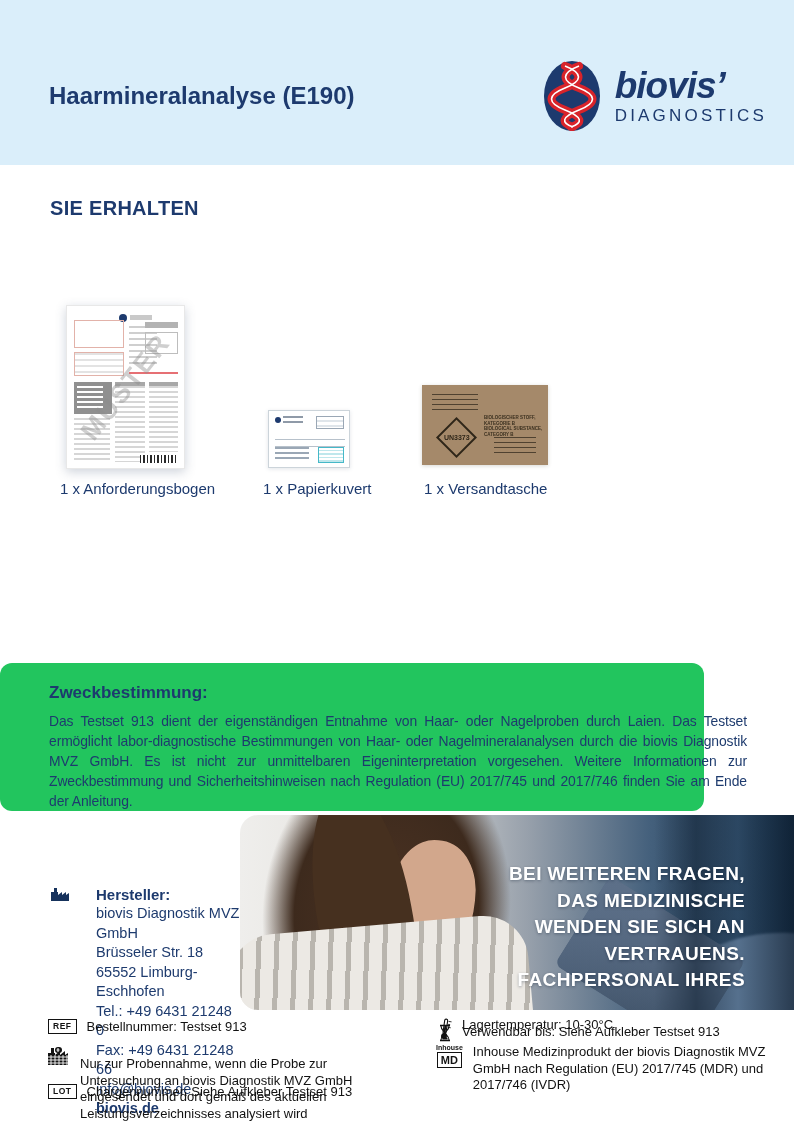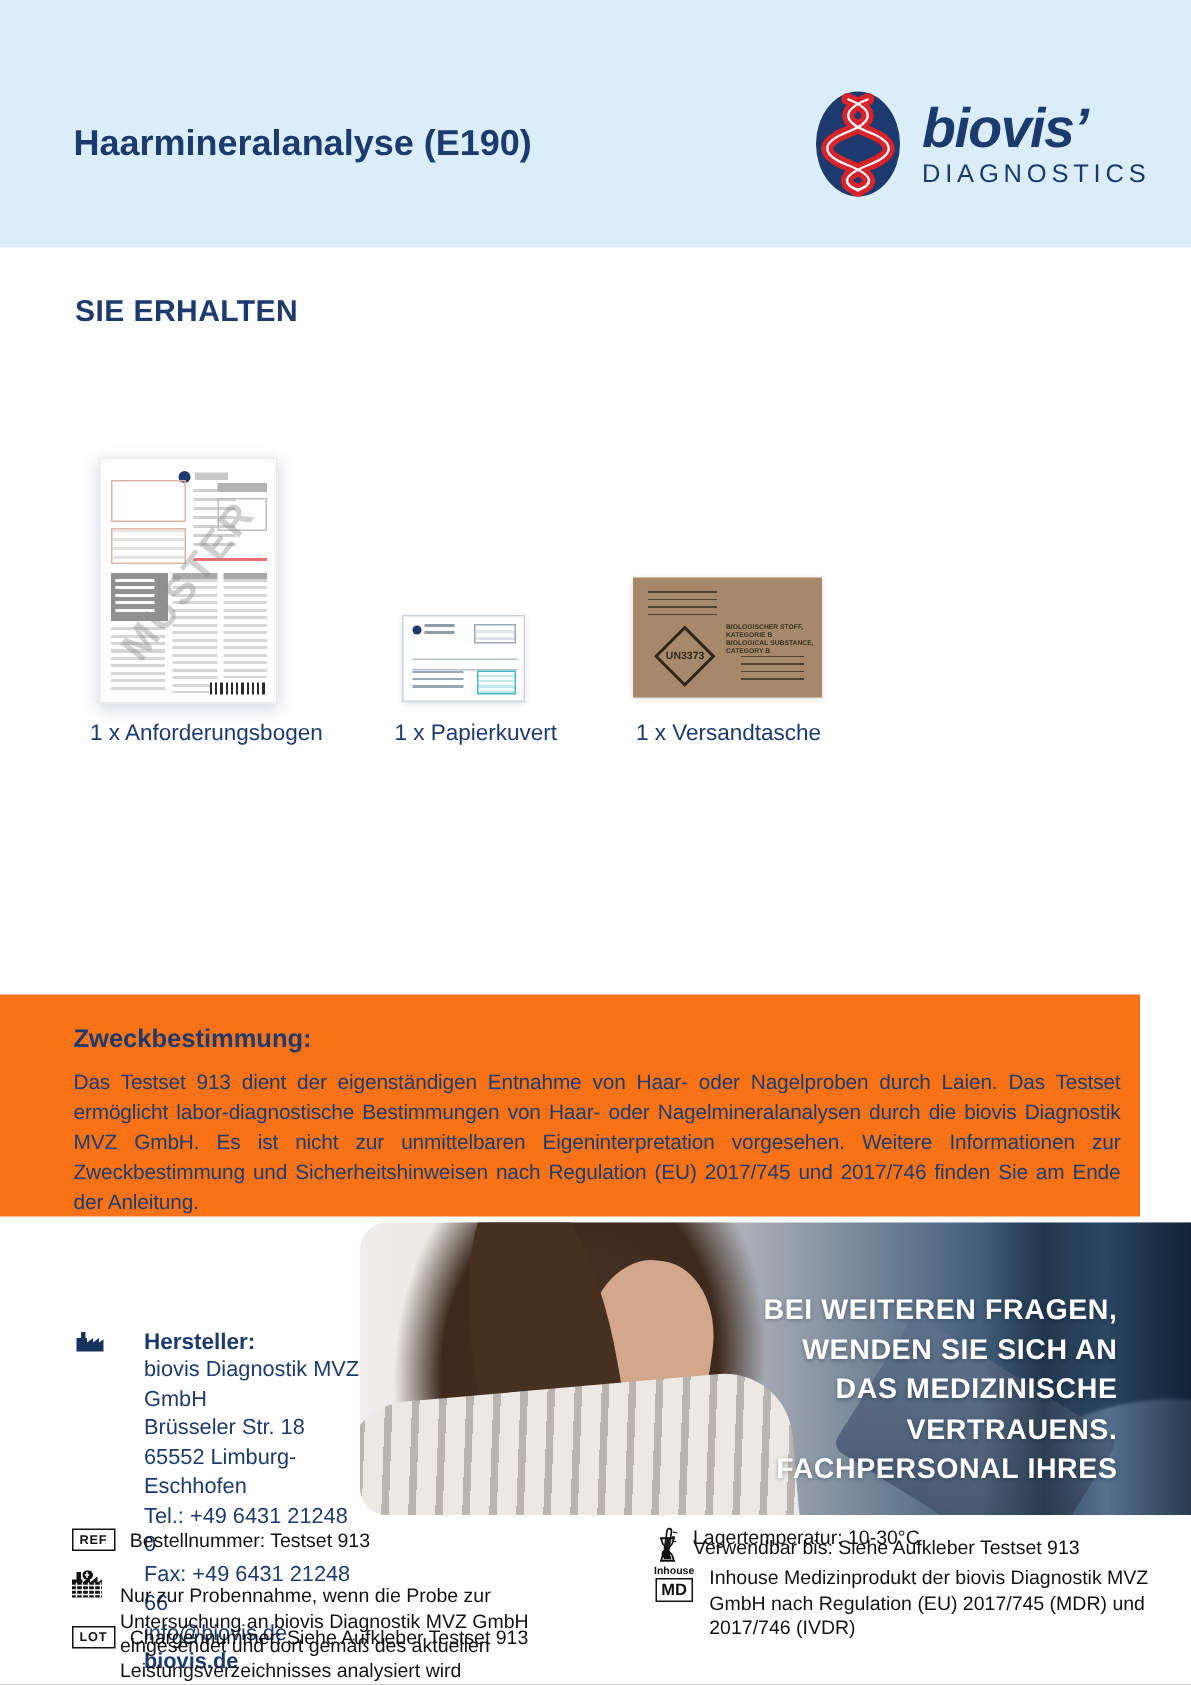--- a/index.html
+++ b/index.html
@@ -51,21 +51,21 @@
   .v-diamond span { transform:rotate(-45deg); font-size:7px; font-weight:bold; color:#2f2619; letter-spacing:0; white-space:nowrap; }
   .v-text { position:absolute; left:62px; top:30px; width:126px; font-size:9px; font-weight:bold; color:#3a2f1f; line-height:11px; transform:scale(0.5); transform-origin:left top; }
   .v-botlines { position:absolute; right:12px; top:52px; width:42px; height:17px; background:repeating-linear-gradient(to bottom,#4f4130 0 1px,transparent 1px 5px); }
 
   .product-label { position:absolute; font-size:15px; color:#1d3a6e; }
   .lbl-1 { left:60px; top:480px; }
   .lbl-2 { left:263px; top:480px; }
   .lbl-3 { left:424px; top:480px; }
 
   
-  .purpose { position:absolute; left:0; top:663px; width:760px; min-height:140px; background:#f97316; padding:20px 49px 0 49px; }
+  .purpose { position:absolute; left:0; top:663px; width:704px; min-height:140px; background:#22c55e; padding:20px 49px 0 49px;border-radius:12px; }
   .purpose-heading { font-size:17px; font-weight:bold; color:#1d3a6e; }
   .purpose-body { margin-top:8px; width:698px; font-size:13.9px; line-height:20px; color:#1e3b6e; text-align:justify; letter-spacing:-0.1px; }
 
   
   .photo { position:absolute; left:240px; top:815px; width:554px; height:195px; border-radius:18px 0 0 18px; overflow:hidden; background:linear-gradient(to right,#efeeec 0%,#e3e1dc 28%,#97a0ab 52%,#44607c 74%,#1e3a55 100%); }
   .ph-blind { position:absolute; right:0; top:0; width:140px; height:100%; background:linear-gradient(to right,rgba(18,38,58,0) 0%,rgba(16,32,50,0.55) 30%,rgba(40,66,92,0.25) 60%,rgba(8,22,38,0.65) 100%); }
   .ph-hair { position:absolute; left:20px; top:-40px; width:250px; height:300px; background:radial-gradient(ellipse at 50% 45%, #4c3323 0%, #3d2a1d 52%, rgba(61,42,29,0) 70%); transform:rotate(6deg); }
   .ph-face { position:absolute; left:150px; top:25px; width:85px; height:115px; background:#d2a78c; border-radius:50% 50% 45% 55%; transform:rotate(8deg); }
   .ph-hairfront { position:absolute; left:78px; top:-30px; width:95px; height:270px; background:#46301f; border-radius:48%; transform:rotate(-10deg); }
   .ph-shirt { position:absolute; left:-10px; bottom:-30px; width:300px; height:115px; border-radius:45px 45px 0 0; background:repeating-linear-gradient(97deg,#ece9e4 0 13px,#b9b5ae 13px 18px); transform:rotate(-5deg); }
@@ -172,22 +172,22 @@
   <div class="photo">
     <div class="ph-hair"></div>
     <div class="ph-face"></div>
     <div class="ph-hairfront"></div>
     <div class="ph-shirt"></div>
     <div class="ph-knee"></div>
     <div class="ph-tablet"></div>
     <div class="ph-blind"></div>
     <div class="contact-note">
       <div>BEI WEITEREN FRAGEN,</div>
+      <div>DAS MEDIZINISCHE</div>
       <div>WENDEN SIE SICH AN</div>
-      <div>DAS MEDIZINISCHE</div>
       <div>VERTRAUENS.</div>
       <div>FACHPERSONAL IHRES</div>
     </div>
   </div>
 
   <div class="mfr">
     <div class="mfr-row">
       <svg class="mfr-icon" width="20" height="15" viewBox="0 0 20 15">
         <path d="M1 14 L1 5 L4 5 L4 1 L7 1 L7 5 L8 5 L8 8 L12 5 L12 8 L16 5 L16 8 L19 6 L19 14 Z" fill="#16325c"></path>
       </svg>

